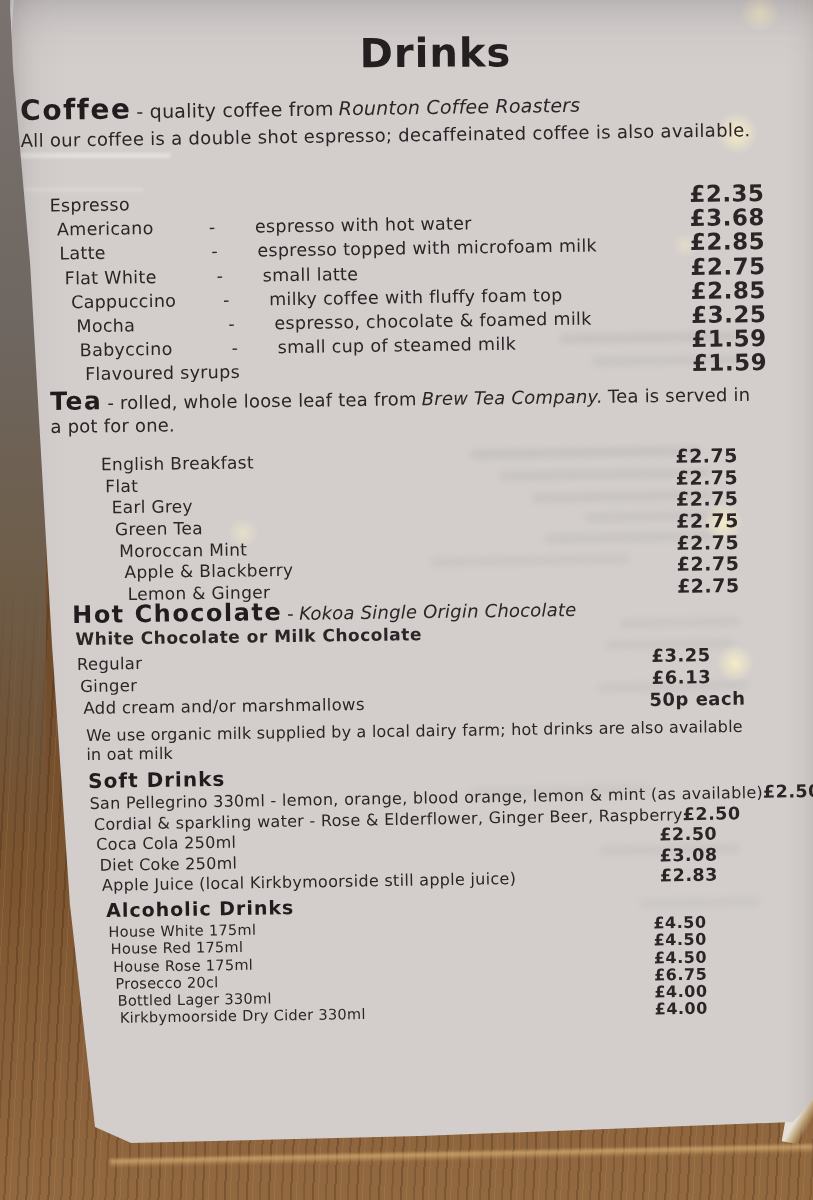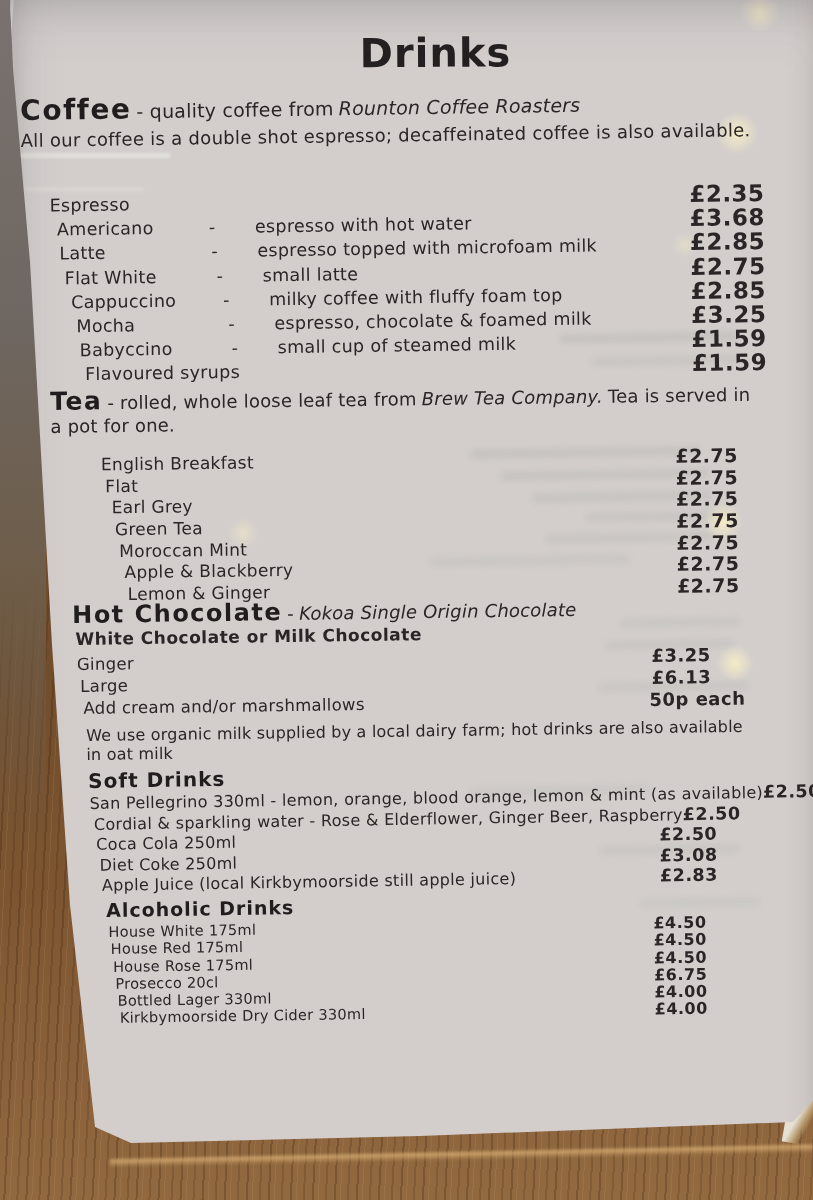--- a/index.html
+++ b/index.html
@@ -251,25 +251,25 @@
 
     <div class="sec sec-hotchoc">
       <div>
         <span class="h1">Hot Chocolate</span>
         <span class="tag">-</span>
         <span class="tag src">Kokoa Single Origin Chocolate</span>
       </div>
       <div class="sub">White Chocolate or Milk Chocolate</div>
       <div class="items">
           <div class="row">
+            <span class="name">Regular</span>
+            <span class="price">£3.25</span>
+          </div>
+          <div class="row">
             <span class="name">Ginger</span>
-            <span class="price">£3.25</span>
-          </div>
-          <div class="row">
-            <span class="name">Large</span>
             <span class="price">£6.13</span>
           </div>
           <div class="row">
             <span class="name">Add cream and/or marshmallows</span>
             <span class="price">50p each</span>
           </div>
         </div>
     </div>
 
     <div class="sec milk-note">We use organic milk supplied by a local dairy farm; hot drinks are also available in oat milk</div>

